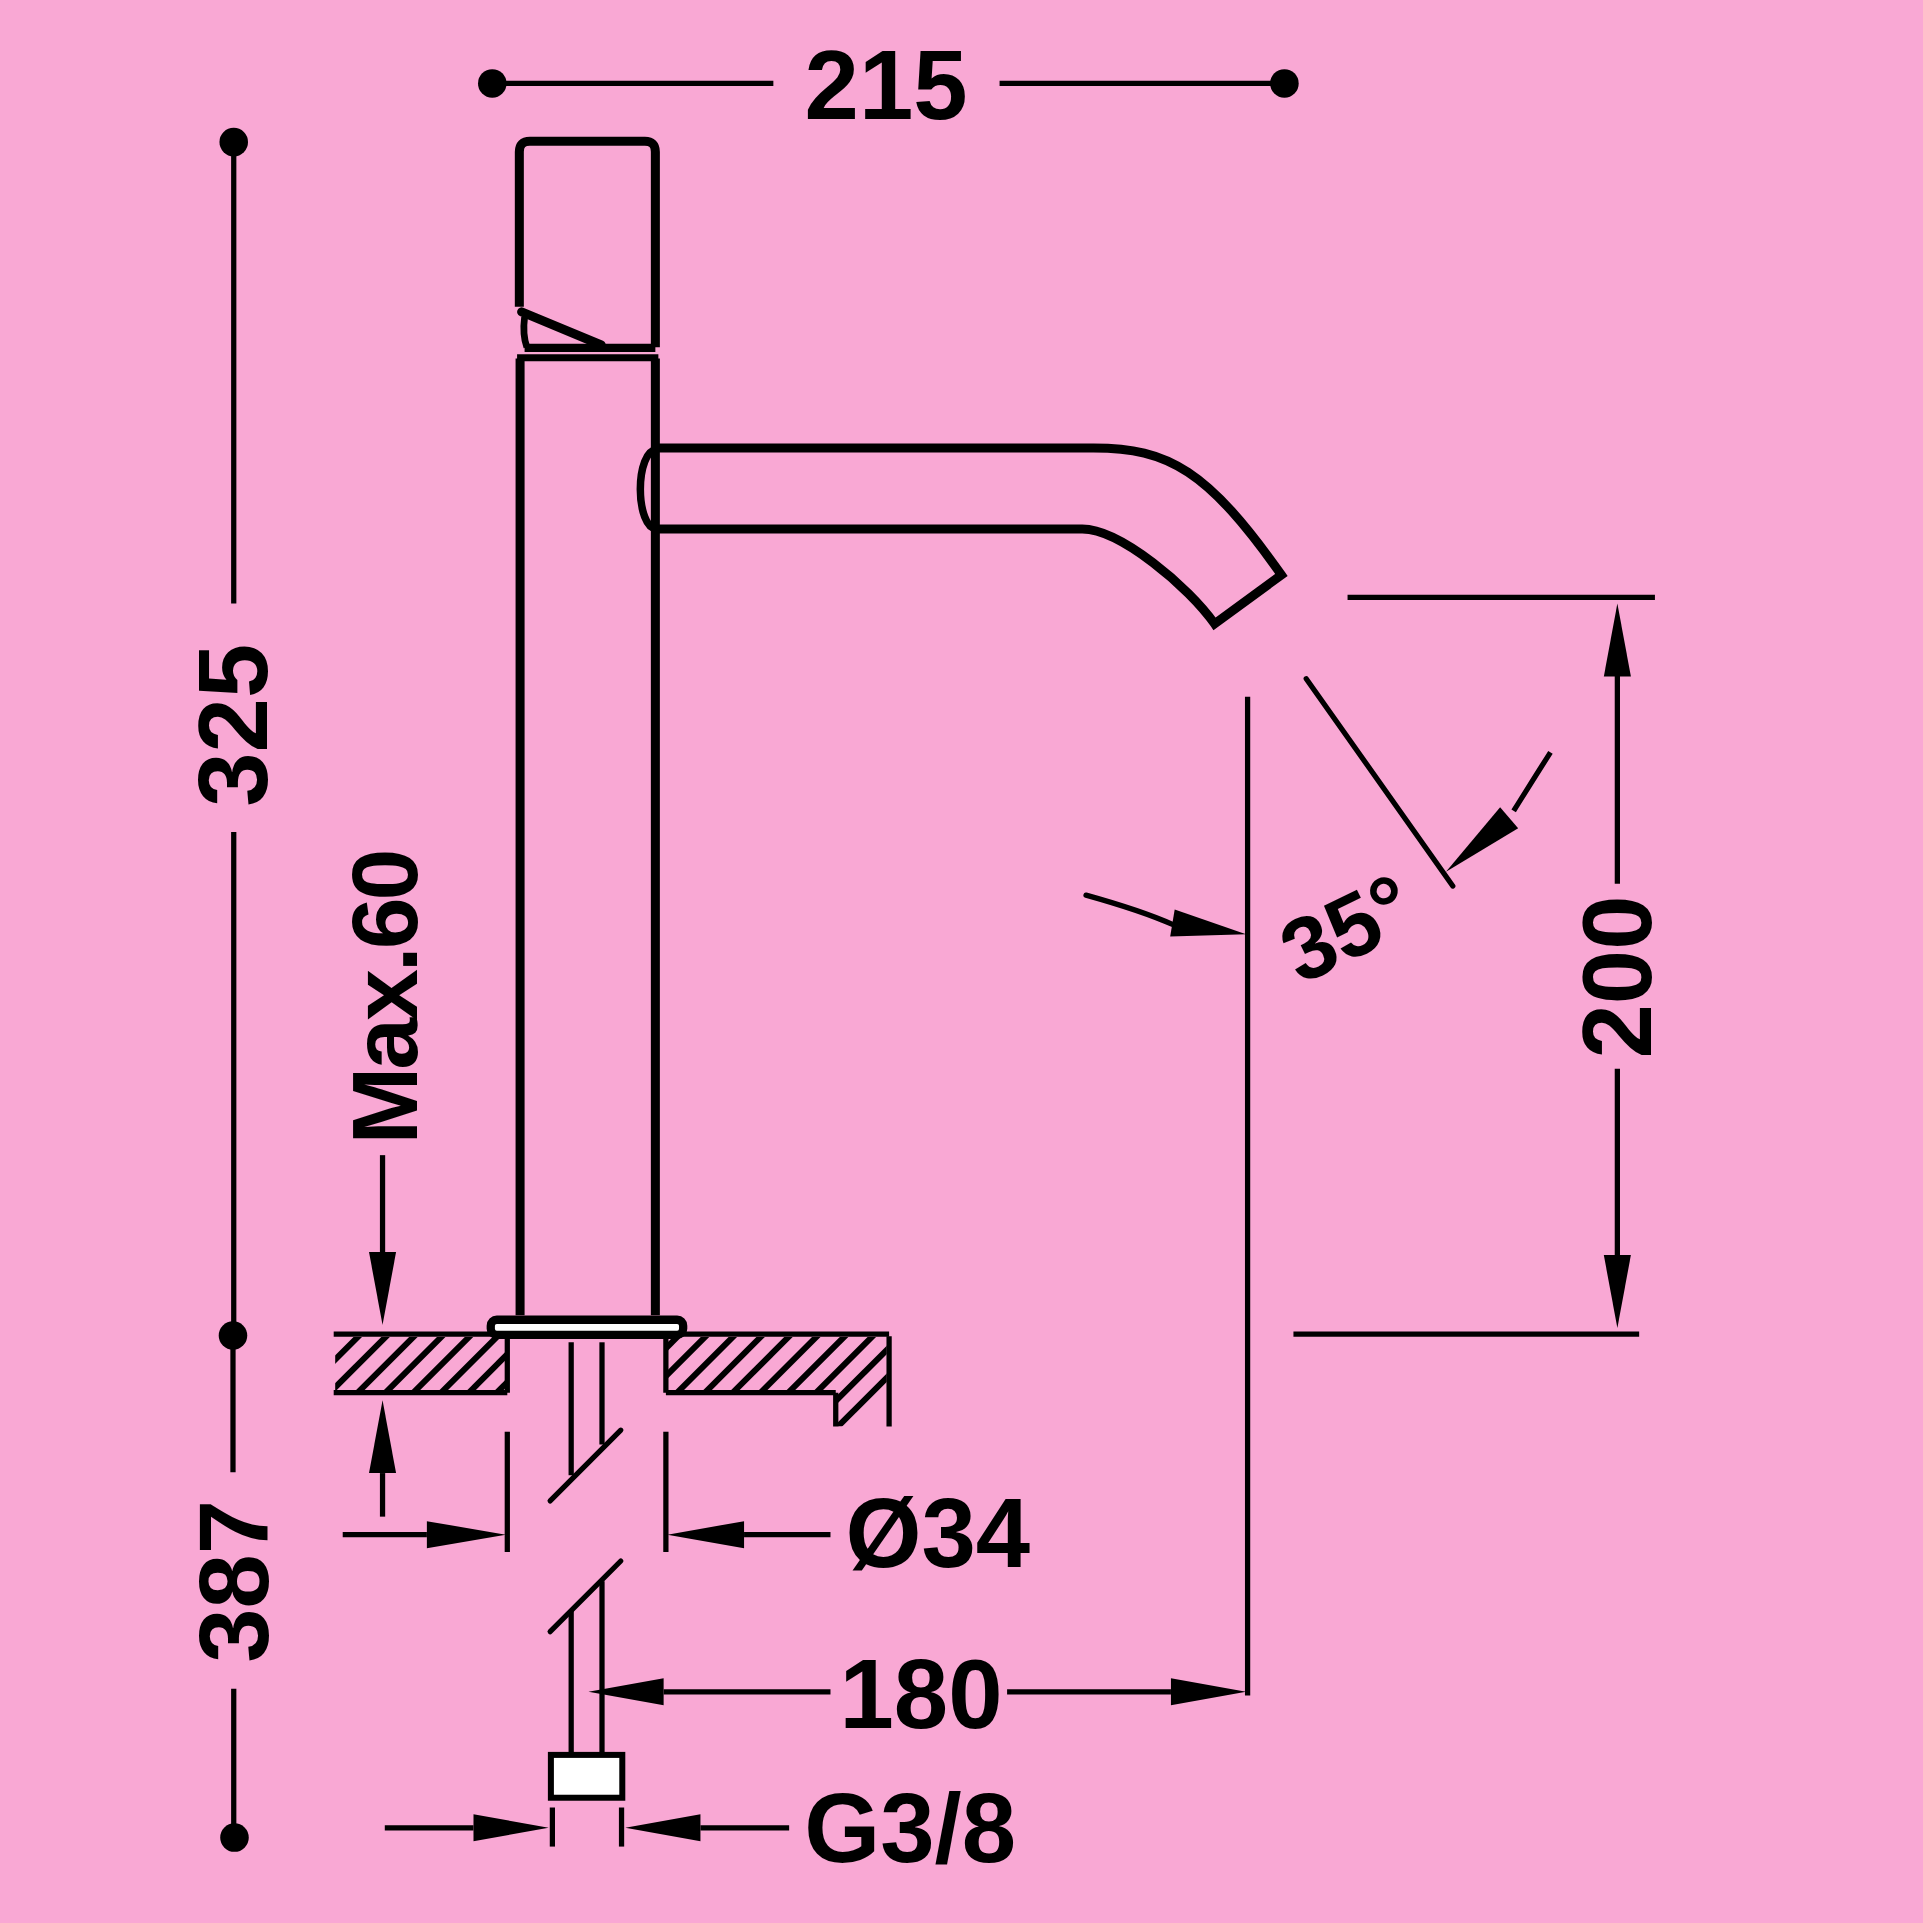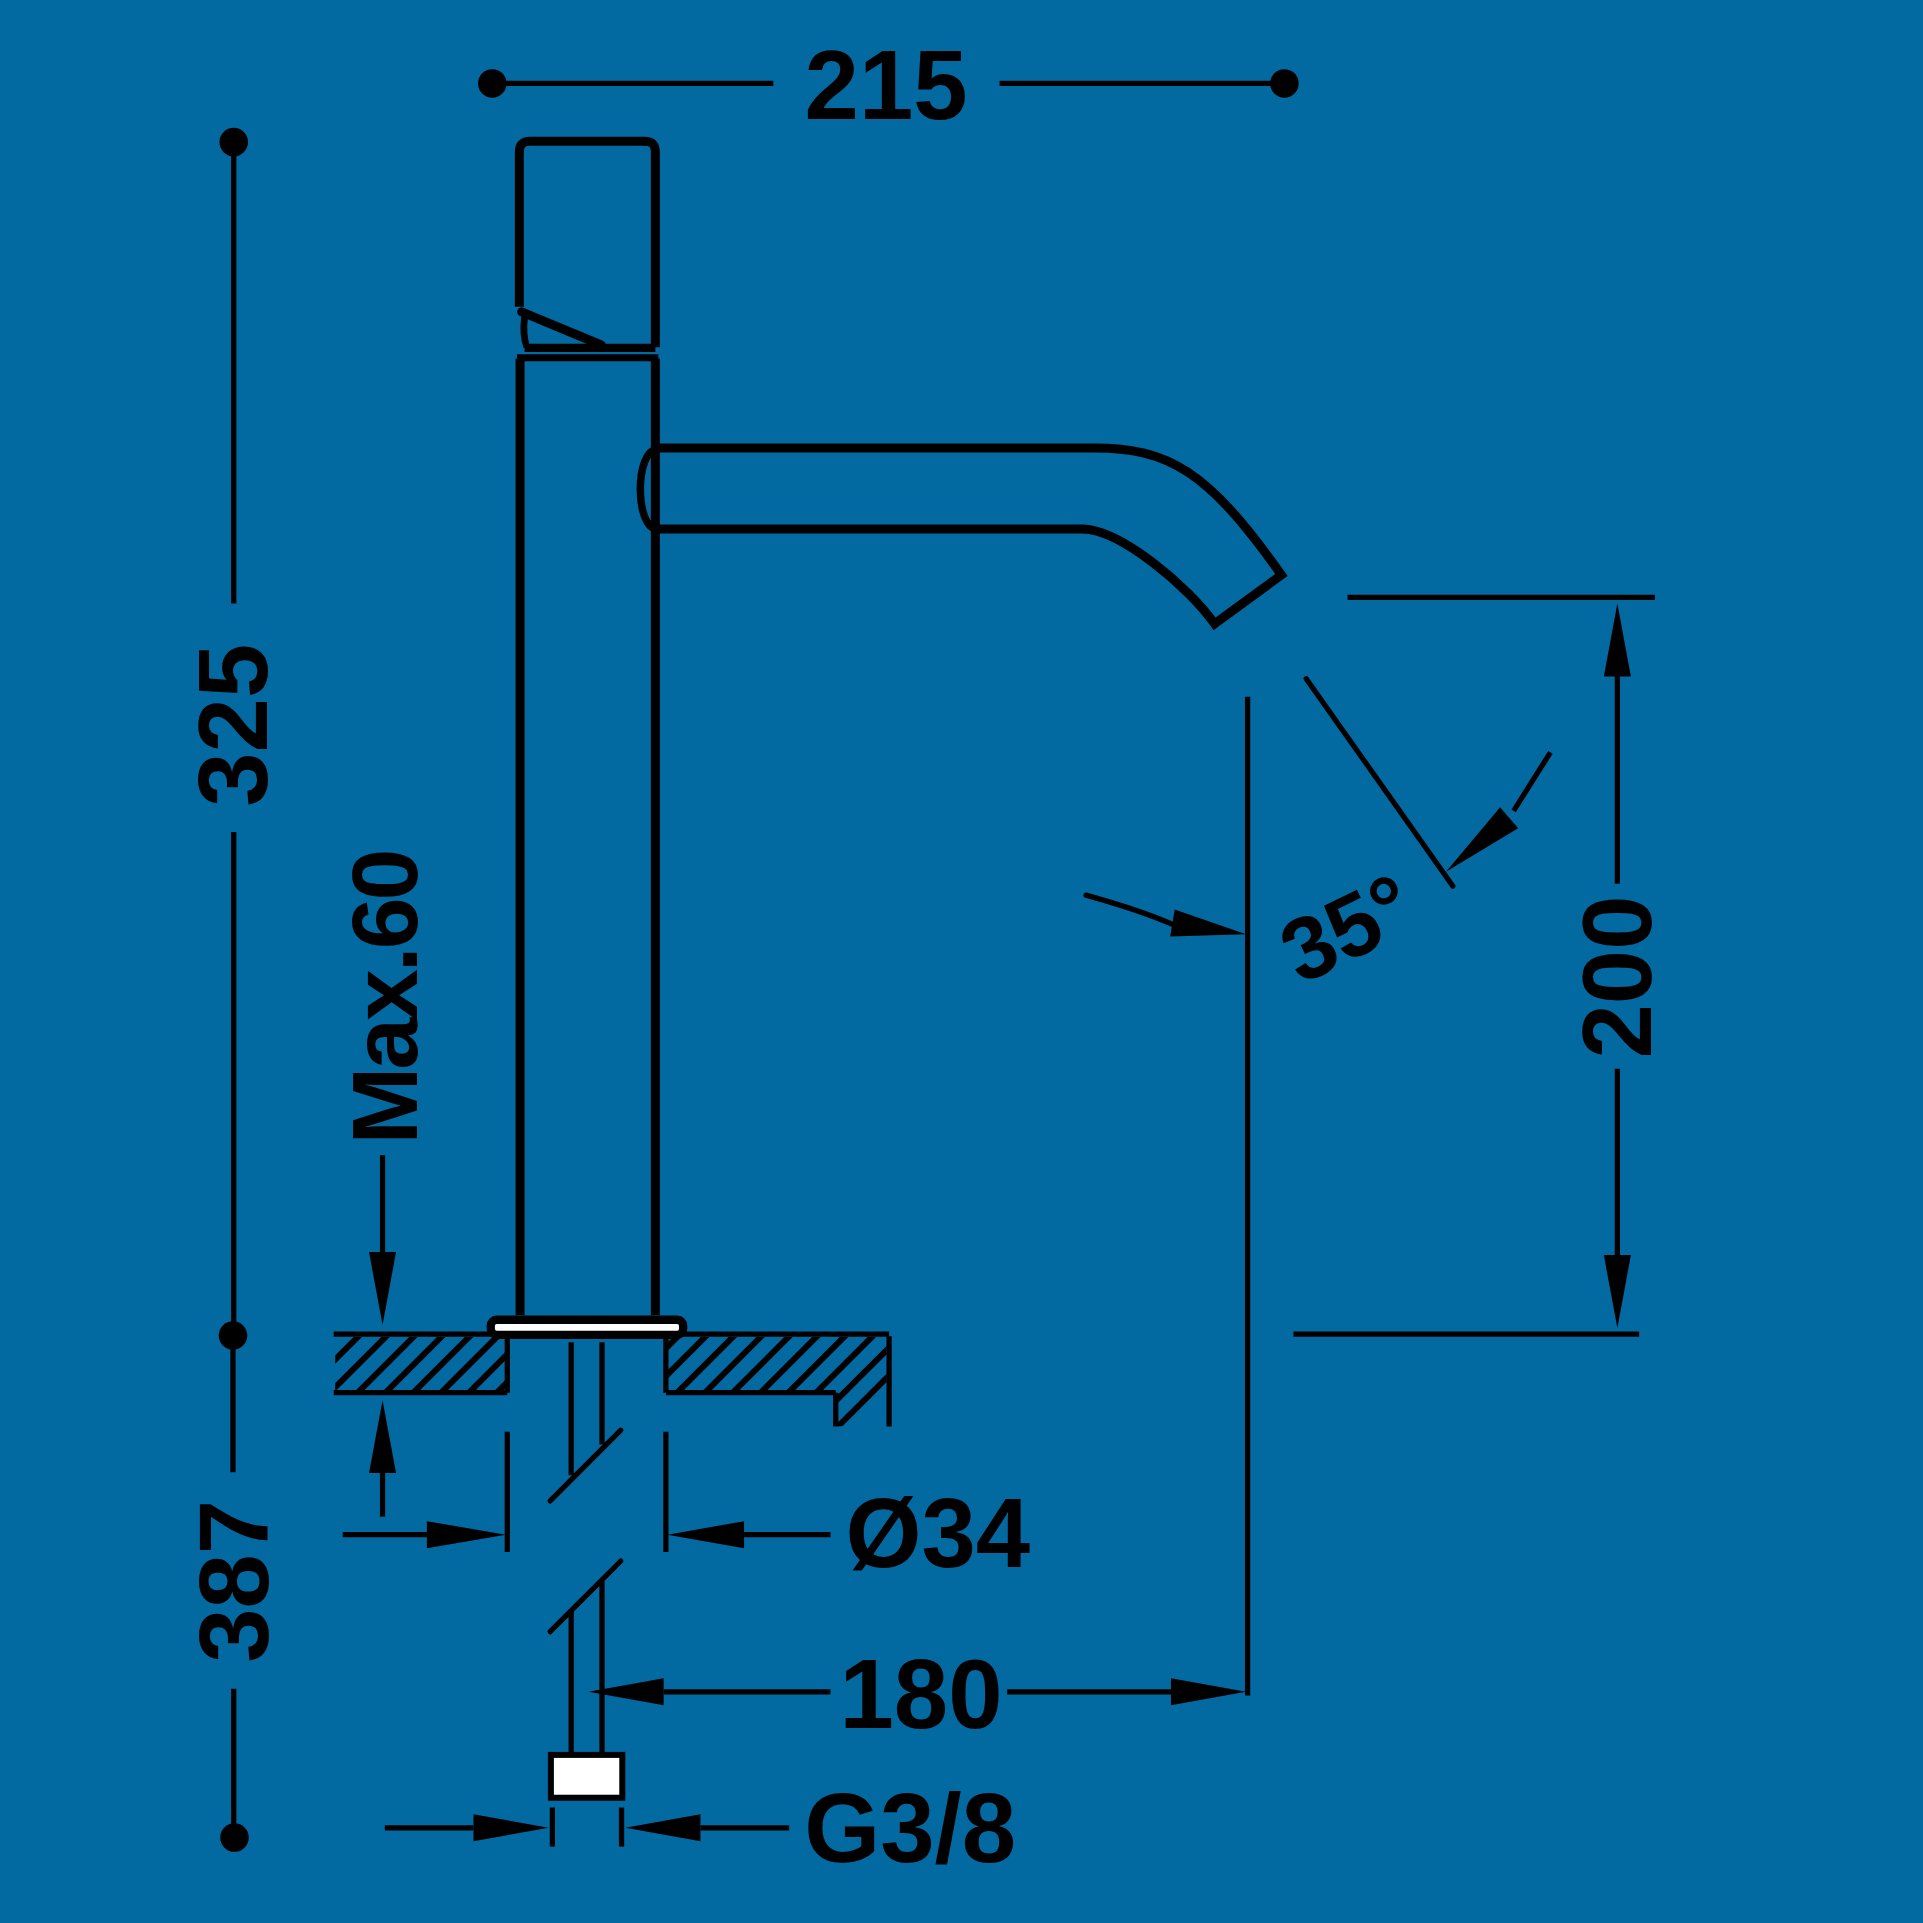--- a/index.html
+++ b/index.html
@@ -1,16 +1,16 @@
 <!DOCTYPE html>
 <html style="font-size:12px"><head>
 <meta charset="utf-8">
 <style>
   html,body{margin:0;padding:0;background:#fff;}
-  .page{width:1924px;height:1924px;position:relative;background:#0369a1;overflow:hidden;}
+  .page{width:1924px;height:1924px;position:relative;background:#f9a8d4;overflow:hidden;}
   text{font-family:"Liberation Sans",sans-serif;font-weight:bold;fill:#000;}
 </style>
 </head>
 <body>
 <div class="page">
 <svg width="1924" height="1924" viewBox="0 0 2560 2560" xmlns="http://www.w3.org/2000/svg">
   <defs>
     <clipPath id="hatchL">
       <rect x="446" y="1779" width="228" height="71"></rect>
     </clipPath>

